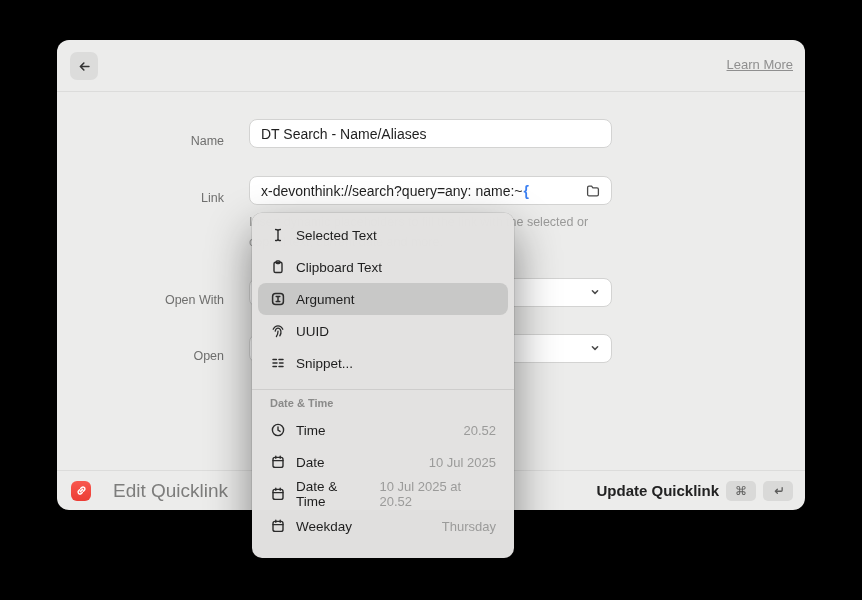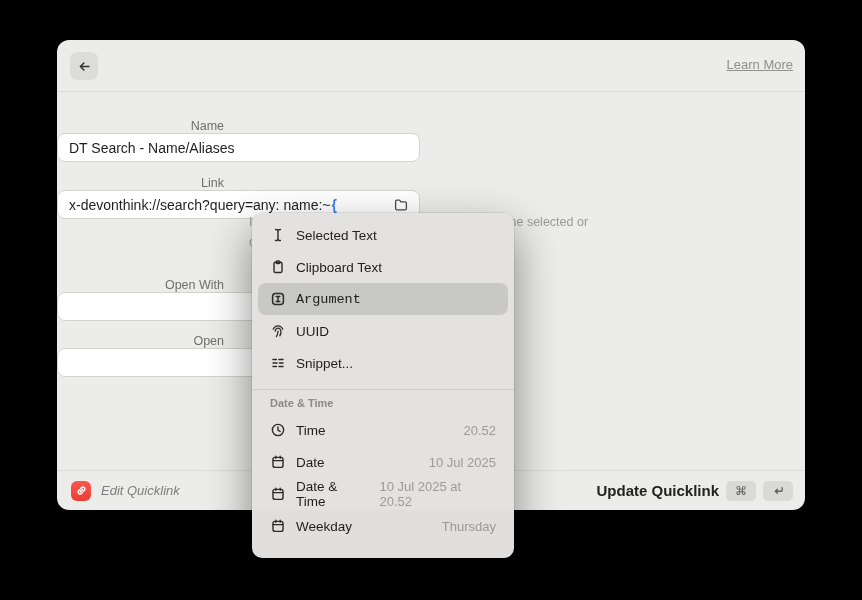--- a/index.html
+++ b/index.html
@@ -16,21 +16,21 @@
   .header{position:relative;height:51px;border-bottom:1px solid #dcdcdb;}
   .back-btn{
     position:absolute;left:13px;top:12px;width:28px;height:28px;border-radius:7px;
     background:#dcdcdb;display:flex;align-items:center;justify-content:center;cursor:pointer;
   }
   .learn-more{
     position:absolute;right:12px;top:17px;font-size:13px;color:#8f8f8f;
     text-decoration:underline;cursor:pointer;
   }
   
-  .row{position:absolute;left:0;display:flex;align-items:flex-start;width:100%;flex-direction:column;}
+  .row{position:absolute;left:0;display:flex;align-items:flex-end;width:100%;}
   .row .lbl{width:167px;text-align:right;margin-right:25px;font-size:12.5px;color:#6f6f6e;}
   .field{
     width:339px;height:27px;background:#ffffff;border:1px solid #d3d3d2;border-radius:8px;
     display:flex;align-items:center;padding:0 11px;font-size:14px;color:#1f1f1f;
     position:relative;white-space:nowrap;overflow:hidden;
   }
   .field .brace{color:#3a7ff2;font-weight:600;margin-left:1px;}
   .folder-btn{
     position:absolute;right:7px;top:3px;width:22px;height:22px;border-radius:5px;
     display:flex;align-items:center;justify-content:center;cursor:pointer;background:transparent;
@@ -43,38 +43,38 @@
   .select .chev{position:absolute;right:9px;top:6px;}
   
   .footer{
     position:absolute;left:0;right:0;bottom:0;height:40px;border-top:1px solid #dcdcdb;
     display:flex;align-items:center;padding:0 12px;box-sizing:border-box;
   }
   .app-badge{
     width:20px;height:20px;border-radius:6px;margin-left:2px;
     background:linear-gradient(#f8574e,#ec3d35);display:flex;align-items:center;justify-content:center;
   }
-  .app-label{margin-left:10px;font-size:13px;color:#7d7d7c;font-style:italic;}
+  .app-label{margin-left:22px;font-size:19px;color:#7d7d7c;}
   .footer-action{margin-left:auto;display:flex;align-items:center;gap:7px;cursor:pointer;}
   .action-label{font-size:15px;font-weight:700;color:#222;}
   .keycap{
     min-width:22px;height:20px;padding:0 4px;border-radius:5px;background:#d9d9d8;
     display:flex;align-items:center;justify-content:center;font-size:12px;color:#5d5d5c;
   }
   
   .menu{
     position:absolute;left:252px;top:213px;width:262px;height:345px;z-index:10;
     background:rgba(227,226,225,0.99);border-radius:10px;padding:6px;box-sizing:border-box;
     box-shadow:0 0 0 0.5px rgba(0,0,0,0.15), 0 18px 45px rgba(0,0,0,0.45);
   }
   .menu-item{
     height:32px;border-radius:8px;display:flex;align-items:center;gap:10px;
     padding:0 12px;cursor:pointer;
   }
-  .menu-item.hl{background:#c8c8c7;font-family:Liberation Mono, monospace;}
+  .menu-item.hl{background:#c8c8c7;}
   .menu-item .mi-label{font-size:13.5px;font-weight:500;color:#1e1e1e;}
   .menu-item .mi-value{margin-left:auto;font-size:13px;color:#9b9b9a;}
   .menu-divider{height:1px;background:#cecdcc;margin:10px -6px 3px;}
   .menu-section-header{font-size:11px;font-weight:700;color:#8a8a89;padding:4px 12px 5px;}
   .icn{flex:0 0 auto;display:flex;align-items:center;justify-content:center;}
 </style>
 </head>
 <body>
 
 <div class="window">

